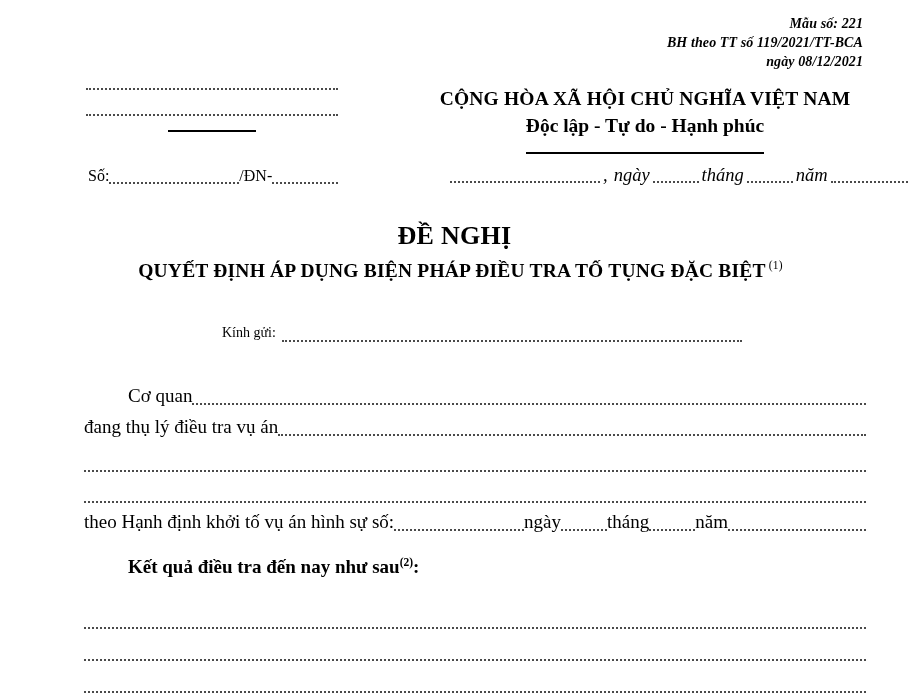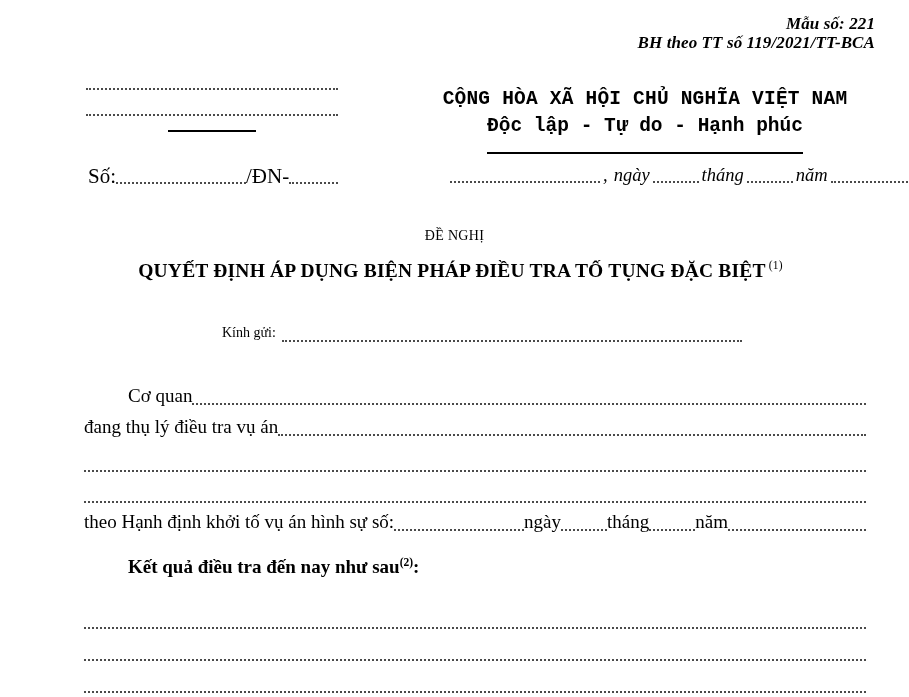--- a/index.html
+++ b/index.html
@@ -40,25 +40,25 @@
   .blank-line {
     position: absolute;
     border-bottom: 2px dotted #4a4a4a;
     height: 0;
   }
 
   
   .form-meta {
     position: absolute;
     top: 14px;
-    right: 34px;
+    right: 46px;
     text-align: right;
     font-style: italic;
     font-weight: bold;
-    font-size: 17px;
+    font-size: 14px;
     line-height: 19px;
     letter-spacing: 0.1px;
     margin-left: 16px;
   }
   .form-meta div { white-space: nowrap; }
 
   
   .org-block {
     position: absolute;
     left: 86px;
@@ -77,34 +77,33 @@
     background: #000;
     margin: 14px 0 0 82px;
   }
   .so-line {
     position: absolute;
     left: 88px;
     top: 164px;
     width: 250px;
     display: flex;
     align-items: flex-end;
-    font-size: 21px;
+    font-size: 16px;
     line-height: 24px;
     white-space: nowrap;
   }
   .so-line .lbl { flex: 0 0 auto; }
 
   
   .national {
     position: absolute;
     left: 410px;
     top: 86px;
     width: 470px;
     text-align: center;
-    font-family: Liberation Mono, monospace;
   }
   .national .l1 {
     font-weight: bold;
     font-size: 19.5px;
     letter-spacing: 0.2px;
     line-height: 26px;
     white-space: nowrap;
   }
   .national .l2 {
     font-weight: bold;
@@ -134,22 +133,22 @@
 
   
   .doc-title {
     position: absolute;
     left: 0;
     top: 222px;
     width: 909px;
     text-align: center;
   }
   .doc-title .t1 {
-    font-weight: normal;
-    font-size: 14px;
+    font-weight: bold;
+    font-size: 26px;
     line-height: 28px;
     letter-spacing: 0.3px;
   }
   .doc-title .t2 {
     font-weight: bold;
     font-size: 19.5px;
     line-height: 30px;
     letter-spacing: 0.2px;
     white-space: nowrap;
     padding-left: 12px;
@@ -206,20 +205,21 @@
   }
 </style>
 </head>
 <body>
 
 <div class="page">
 
   <div class="form-meta">
     <div>Mẫu số: 221</div>
     <div>BH theo TT số 119/2021/TT-BCA</div>
+    <div>ngày 08/12/2021</div>
   </div>
 
   <div class="org-block">
     <div class="org-line"></div>
     <div class="org-line second"></div>
     <div class="org-rule"></div>
   </div>
 
   <div class="so-line">
     <span class="lbl">Số:</span>

